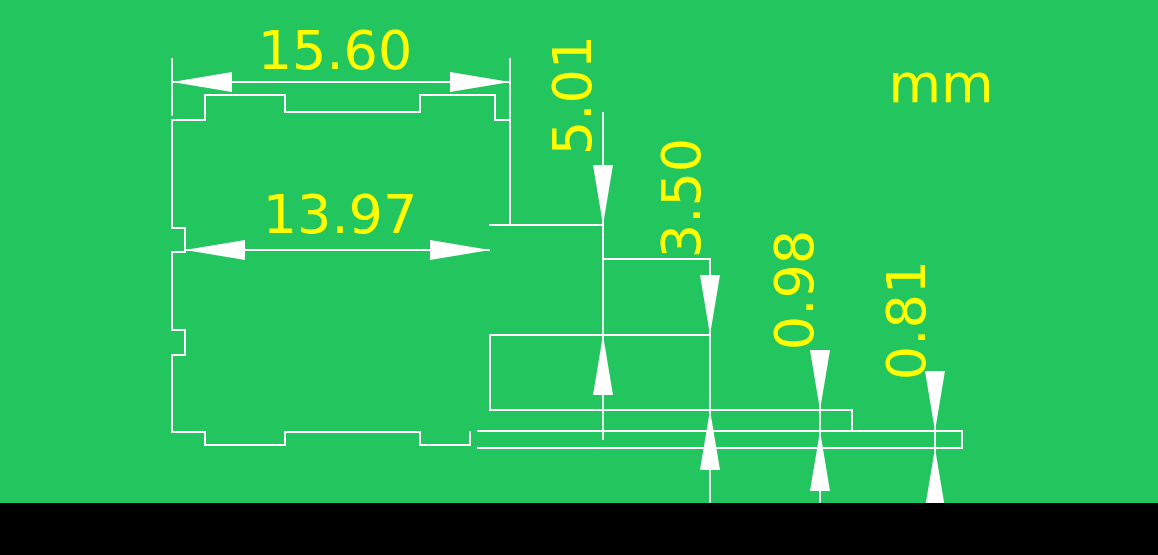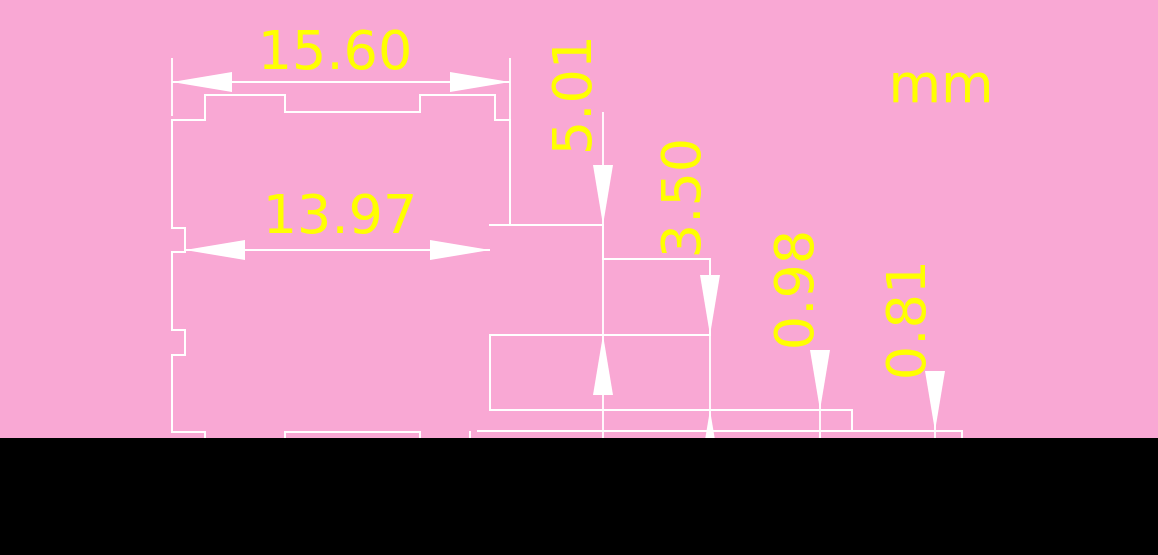--- a/index.html
+++ b/index.html
@@ -3,22 +3,22 @@
 <meta charset="utf-8">
 <style>
   html, body {
     margin: 0;
     padding: 0;
     background: #000000;
   }
   .stage {
     position: relative;
     width: 1158px;
-    height: 438px;
-    background: #f9a8d4;
+    height: 503px;
+    background: #22c55e;
     overflow: hidden;
     font-family: "DejaVu Sans", sans-serif;
   }
   svg { display: block; }
   .geo {
     fill: none;
     stroke: #ffffff;
     stroke-width: 2;
     stroke-linecap: square;
     stroke-linejoin: miter;

